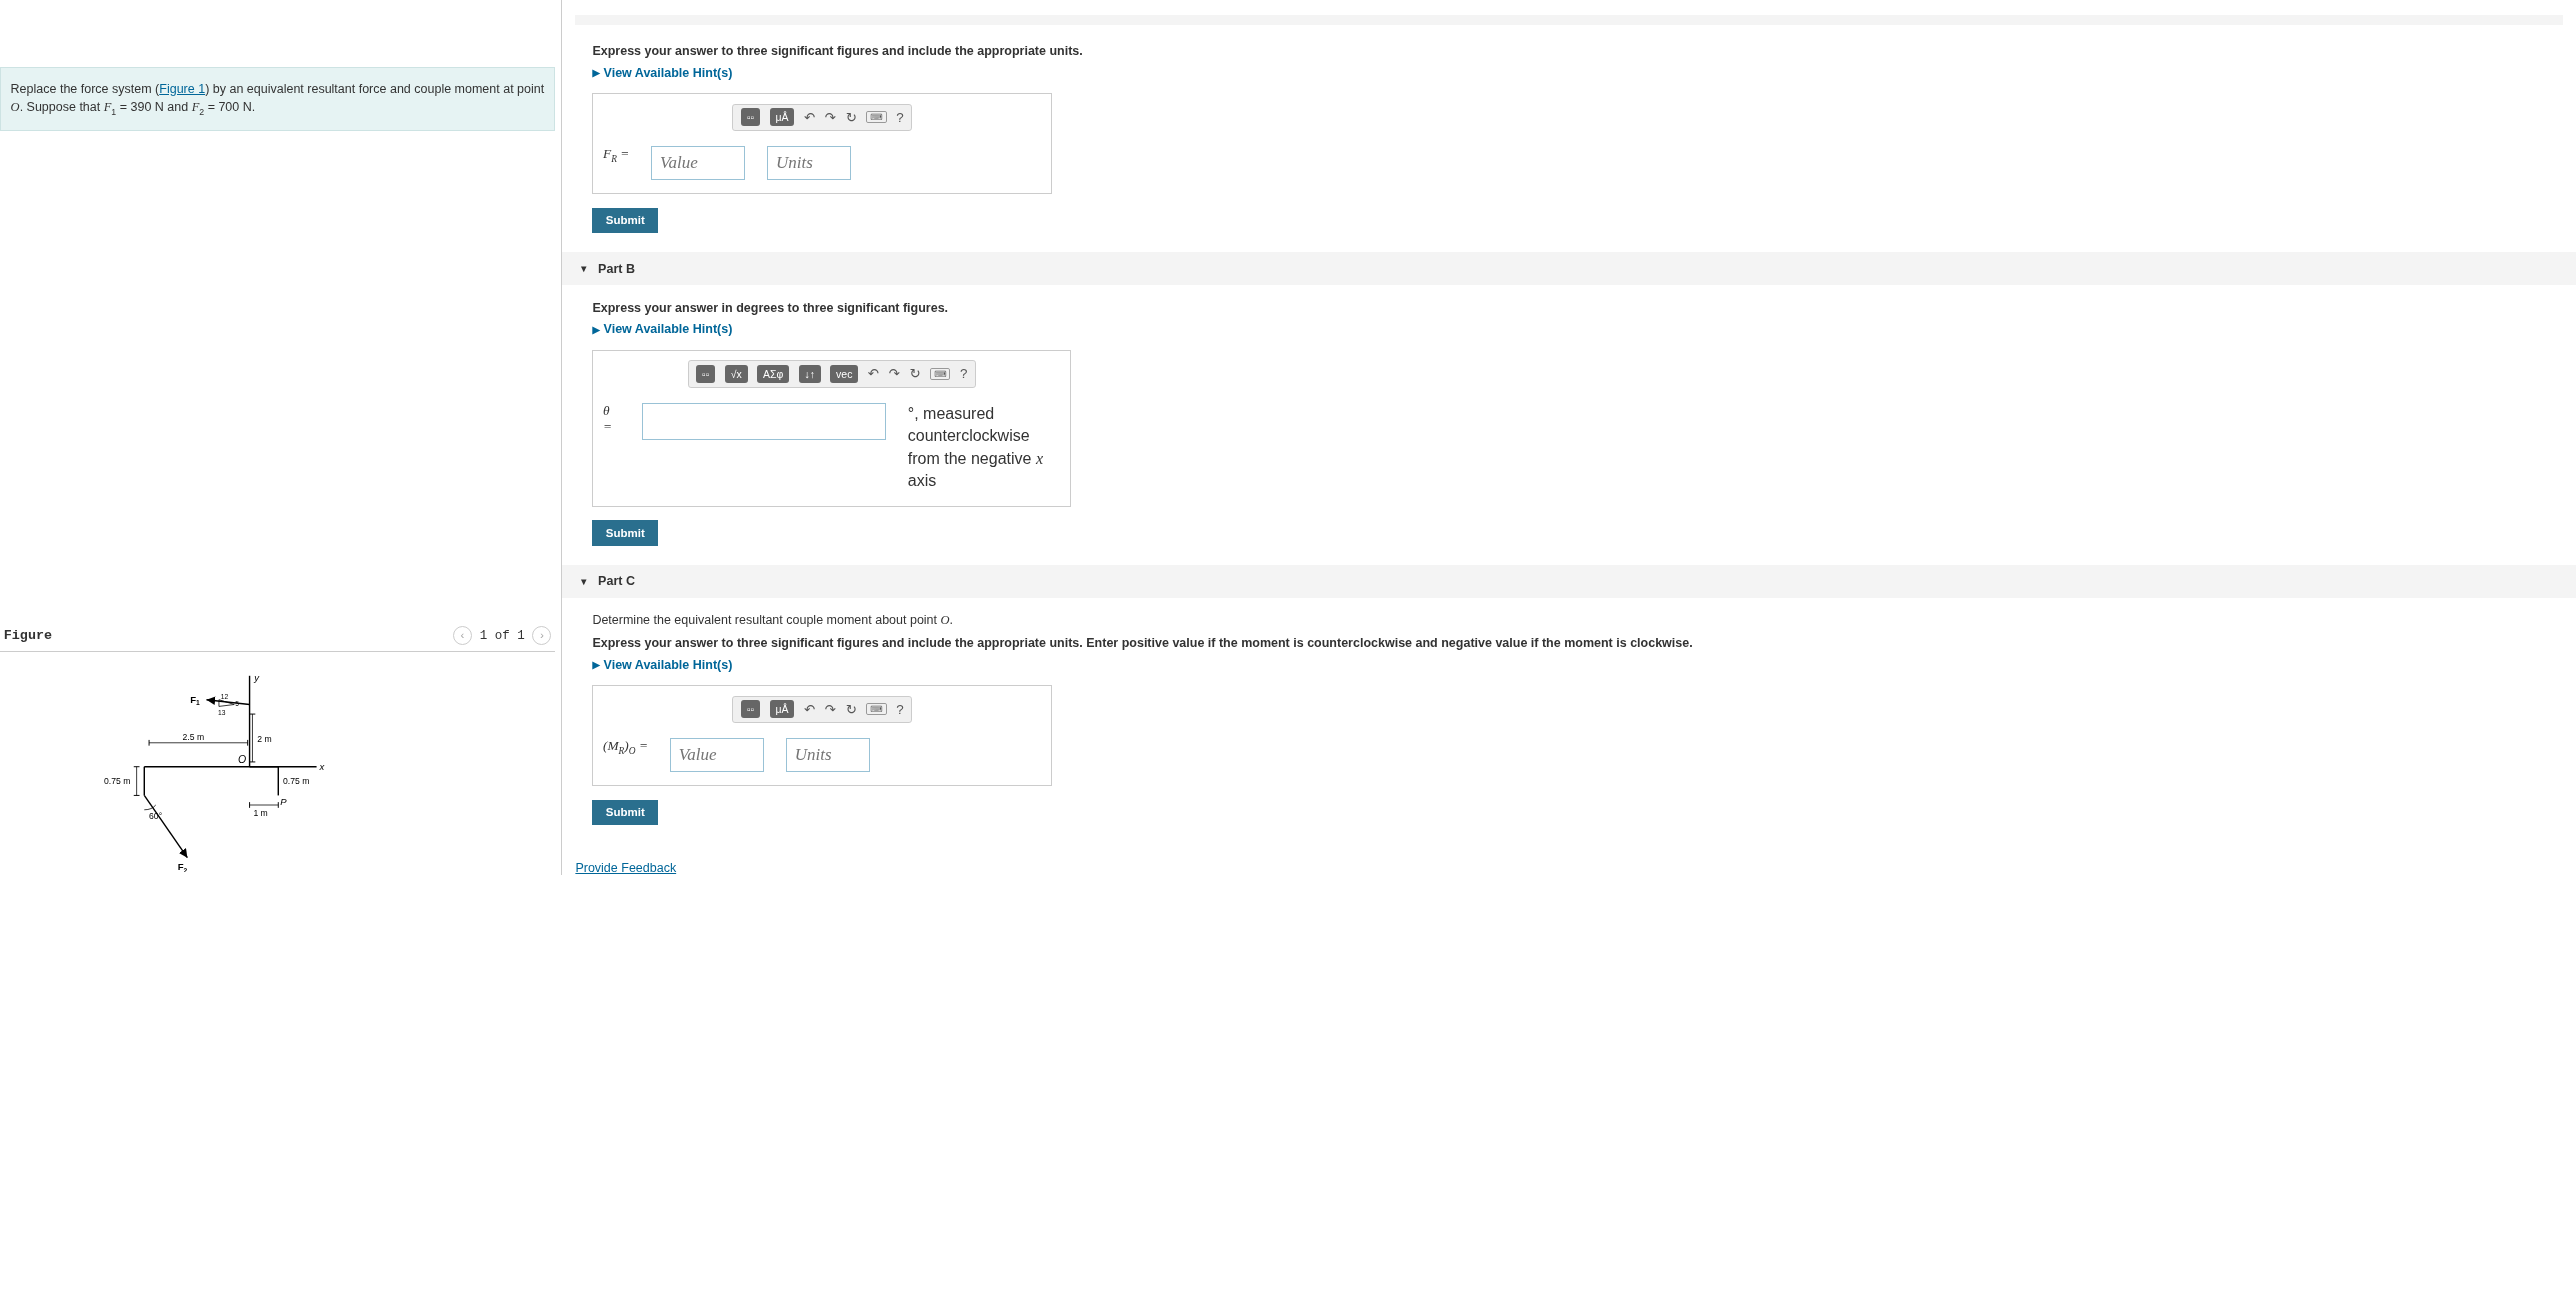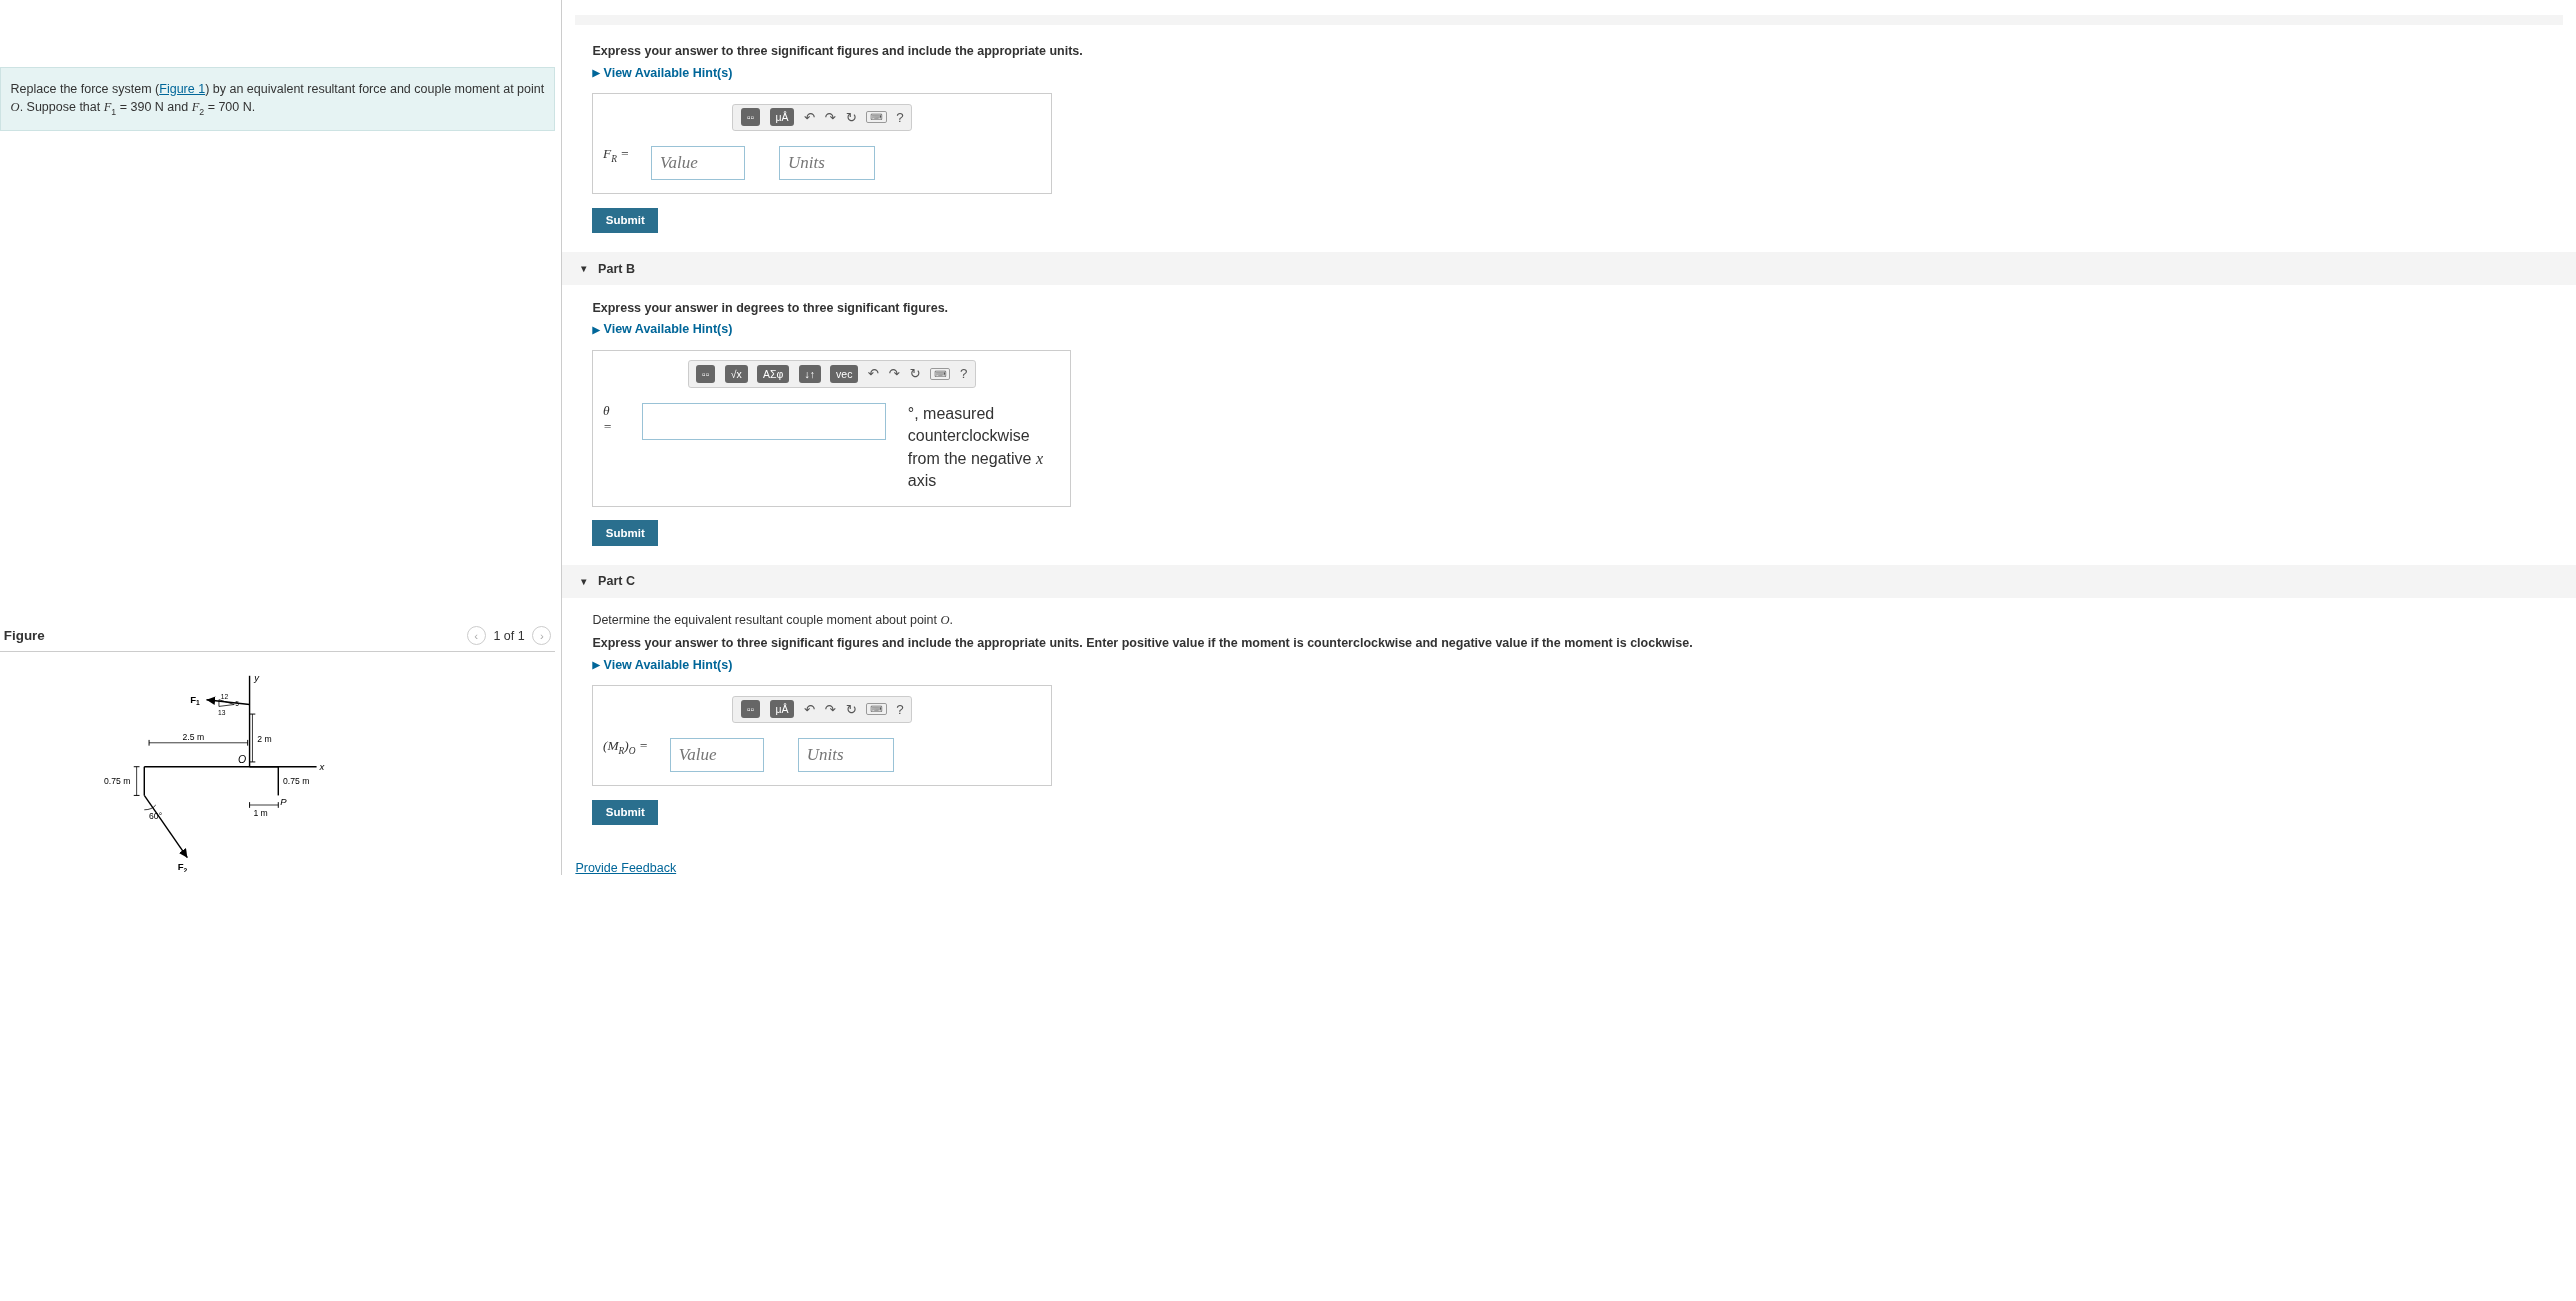--- a/index.html
+++ b/index.html
@@ -36,20 +36,21 @@
     bottom: 0;
     left: 0;
     right: 5.8px;
   }
   .figure-header {
     display: flex;
     justify-content: space-between;
     align-items: center;
     border-bottom: 1px solid #ccc;
     padding: 5.8px 3.8px;
+    font-family: Liberation Mono, monospace;
   }
   .figure-header .title { font-weight: bold; font-size: 13.4px; }
   .figure-nav { display: flex; align-items: center; gap: 7.7px; }
   .nav-circle {
     width: 19px; height: 19px; border: 1px solid #ccc; border-radius: 50%;
     display: flex; align-items: center; justify-content: center;
     color: #aaa; font-size: 11.5px; cursor: pointer;
   }
   .figure-body { padding: 19px 0 0 96px; }
   .right-col {
@@ -115,21 +116,21 @@
   .value-input, .units-input {
     border: 1px solid #99c2d6;
     padding: 5.8px 7.7px;
     font-family: 'Times New Roman', serif;
     font-style: italic;
     font-size: 17px;
     color: #888;
     background: #fff;
   }
   .value-input { width: 94px; }
-  .units-input { width: 96px; margin-left: 12px; }
+  .units-input { width: 84px; }
   .value-wide { width: 268px; padding: 7.7px; }
   .suffix-text { font-size: 16px; line-height: 1.4; max-width: 153px; }
   .submit-btn {
     background: #2a6f8e;
     color: #fff;
     border: none;
     padding: 6.7px 13.4px;
     font-weight: bold;
     font-size: 11.5px;
     margin: 13.4px 0 0 17px;

